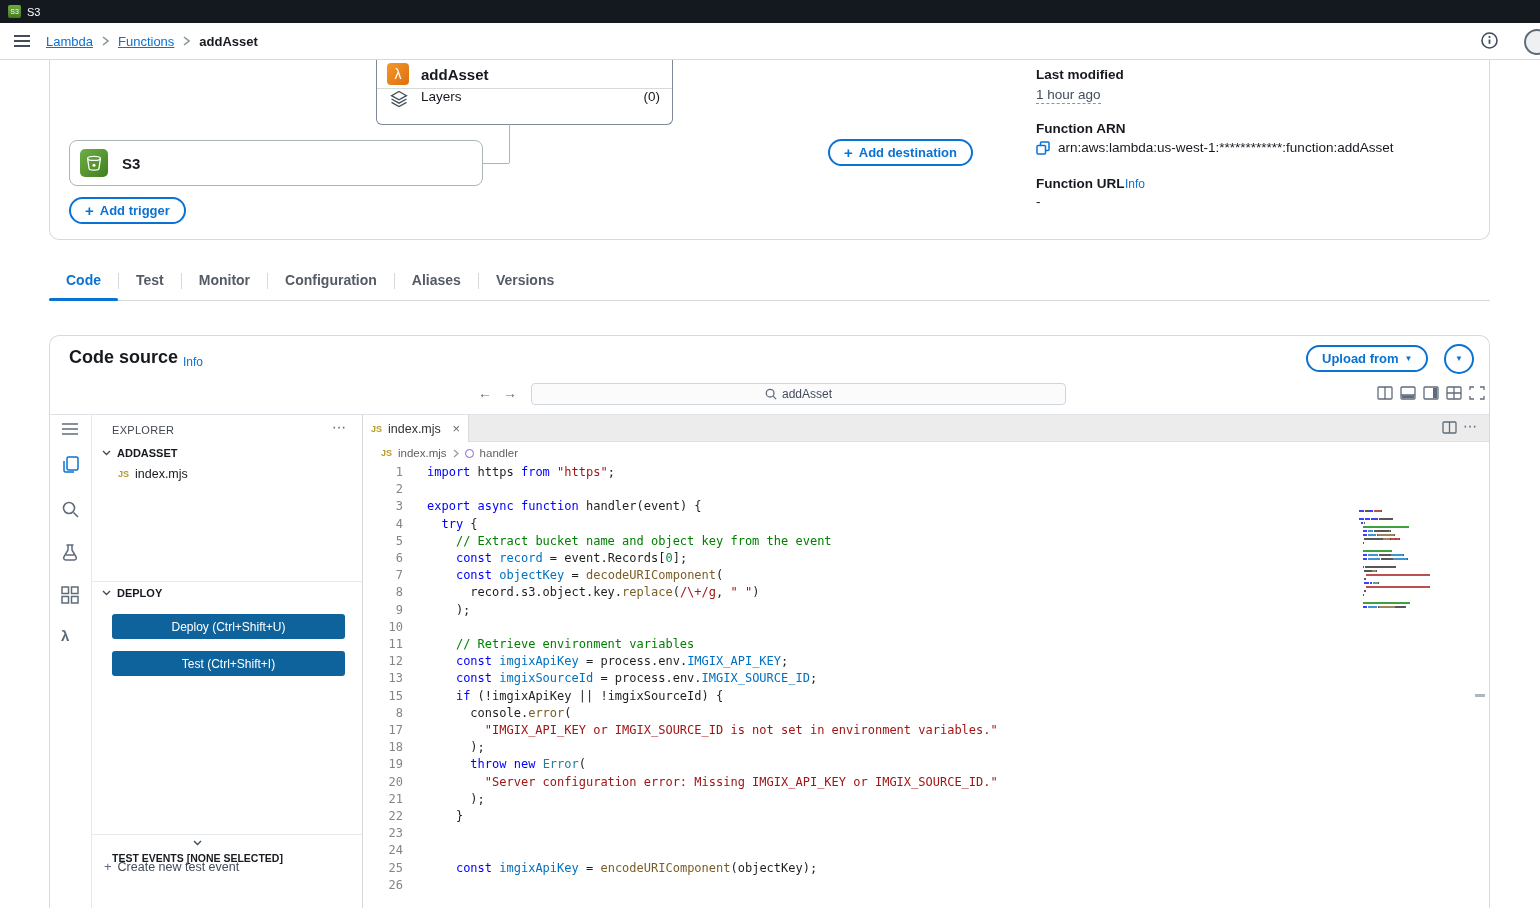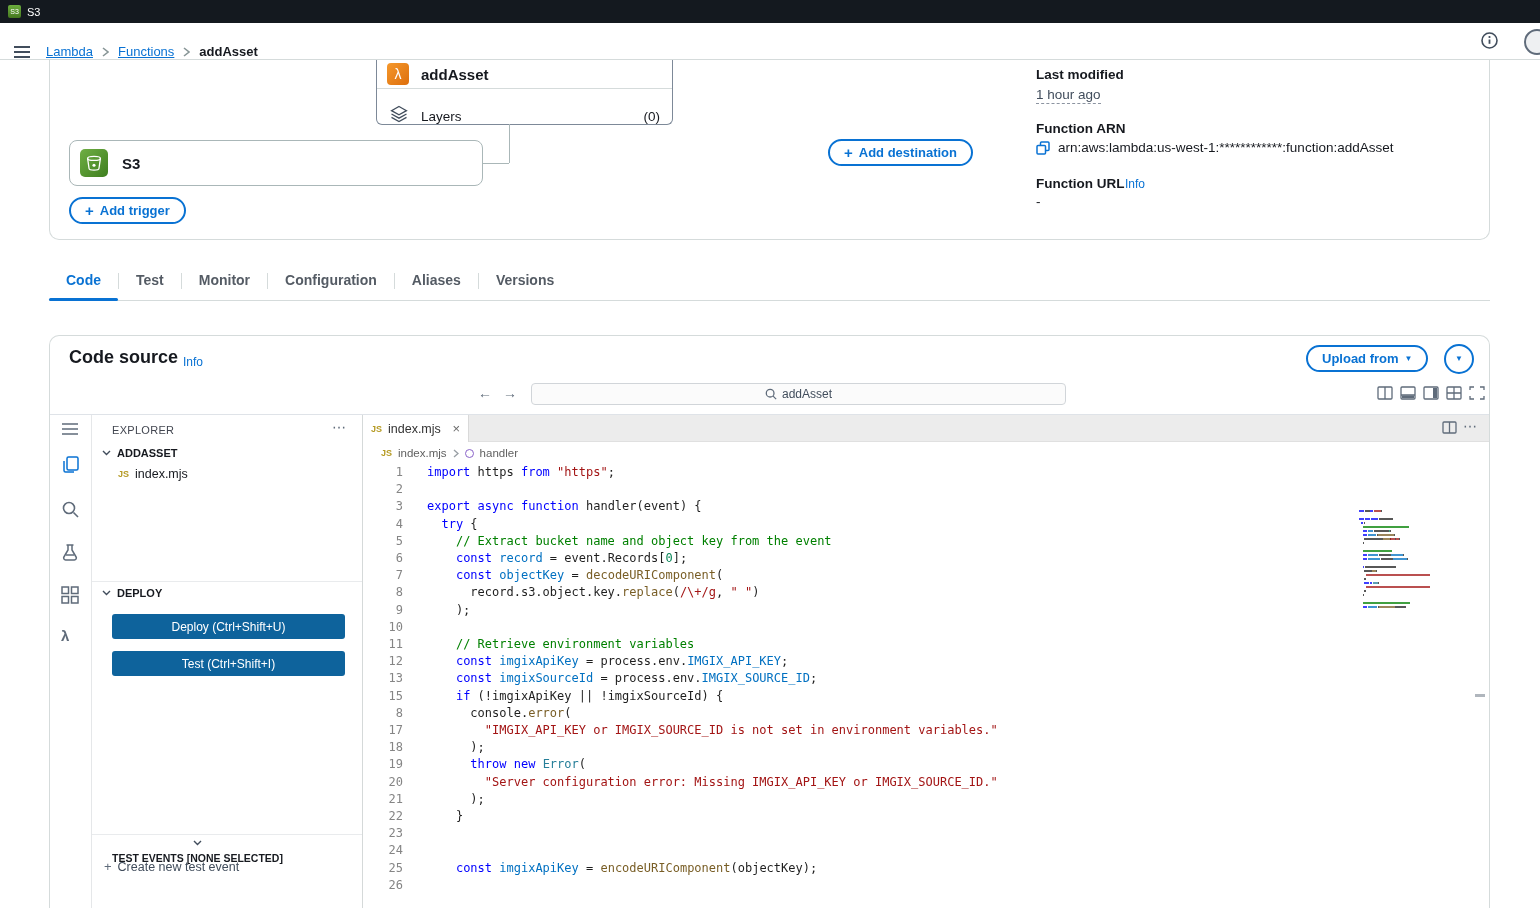--- a/index.html
+++ b/index.html
@@ -9,40 +9,40 @@
 
   
   .topbar { position:absolute; left:0; top:0; width:1540px; height:23px; background:#14191f;
     display:flex; align-items:center; padding-left:8px; gap:6px; }
   .topbar-icon { width:13px; height:13px; border-radius:2px; background:linear-gradient(#6cae3e,#45771f);
     display:flex; align-items:center; justify-content:center; color:#fff; font-size:7px; }
   .topbar-label { color:#fff; font-size:11px; }
 
   
   .navbar { position:absolute; left:0; top:23px; width:1540px; height:37px; background:#fff;
-    border-bottom:1px solid #d5dbdb; display:flex; align-items:flex-end; }
+    border-bottom:1px solid #d5dbdb; display:flex; align-items:center; }
   .hamburger { margin-left:14px; cursor:pointer; }
   .breadcrumb { display:flex; align-items:center; margin-left:16px; gap:9px; font-size:13px; }
   .breadcrumb a { color:#0972d3; text-decoration:underline; cursor:pointer; }
   .bc-current { color:#16191f; font-weight:bold; }
   .bc-sep { color:#879596; }
   .nav-right { position:absolute; right:42px; top:9px; }
   .edge-circle { position:absolute; right:-10px; top:6px; width:26px; height:26px; border-radius:50%;
     border:2px solid #5f6b7a; background:#eef0f2; }
 
   
   .overview-card { position:absolute; left:49px; top:60px; width:1441px; height:180px; background:#fff;
     border:1px solid #d5dbdb; border-top:none; border-radius:0 0 10px 10px; }
   .fn-box { position:absolute; left:326px; top:0; width:297px; background:#fff;
     border:1px solid #7d8998; border-top:none; border-radius:0 0 6px 6px; }
   .fn-name-row { height:29px; display:flex; align-items:center; gap:12px; padding:0 10px; border-bottom:1px solid #d5dbdb; }
   .lambda-icon { width:22px; height:22px; border-radius:4px; background:linear-gradient(135deg,#f5982c,#dd6f0d);
     color:#fff; font-size:14px; display:flex; align-items:center; justify-content:center; }
   .fn-name { font-size:15px; font-weight:bold; }
-  .layers-row { height:35px; display:flex; align-items:flex-end; gap:12px; padding:0 12px; font-size:13.5px; }
+  .layers-row { height:35px; display:flex; align-items:flex-start; gap:12px; padding:0 12px; font-size:13.5px; }
   .layers-count { margin-left:auto; color:#16191f; }
   .connector-v { position:absolute; left:459px; top:64px; width:1px; height:39px; background:#aab7b8; }
   .connector-h { position:absolute; left:433px; top:103px; width:26px; height:1px; background:#aab7b8; }
   .trigger-box { position:absolute; left:19px; top:80px; width:414px; height:46px; border:1px solid #aab7b8;
     border-radius:8px; display:flex; align-items:center; gap:14px; padding:0 10px; background:#fff; }
   .s3-icon { width:28px; height:28px; border-radius:5px; background:linear-gradient(135deg,#6fae44,#3f7f1f); padding:3px; }
   .trigger-label { font-size:15px; font-weight:bold; }
   .pill-btn { display:inline-flex; align-items:center; justify-content:center; gap:6px; height:27px;
     border:2px solid #0972d3; border-radius:16px; color:#0972d3; font-size:13px; font-weight:bold;
     background:#fff; padding:0 14px; cursor:pointer; font-family:inherit; }

